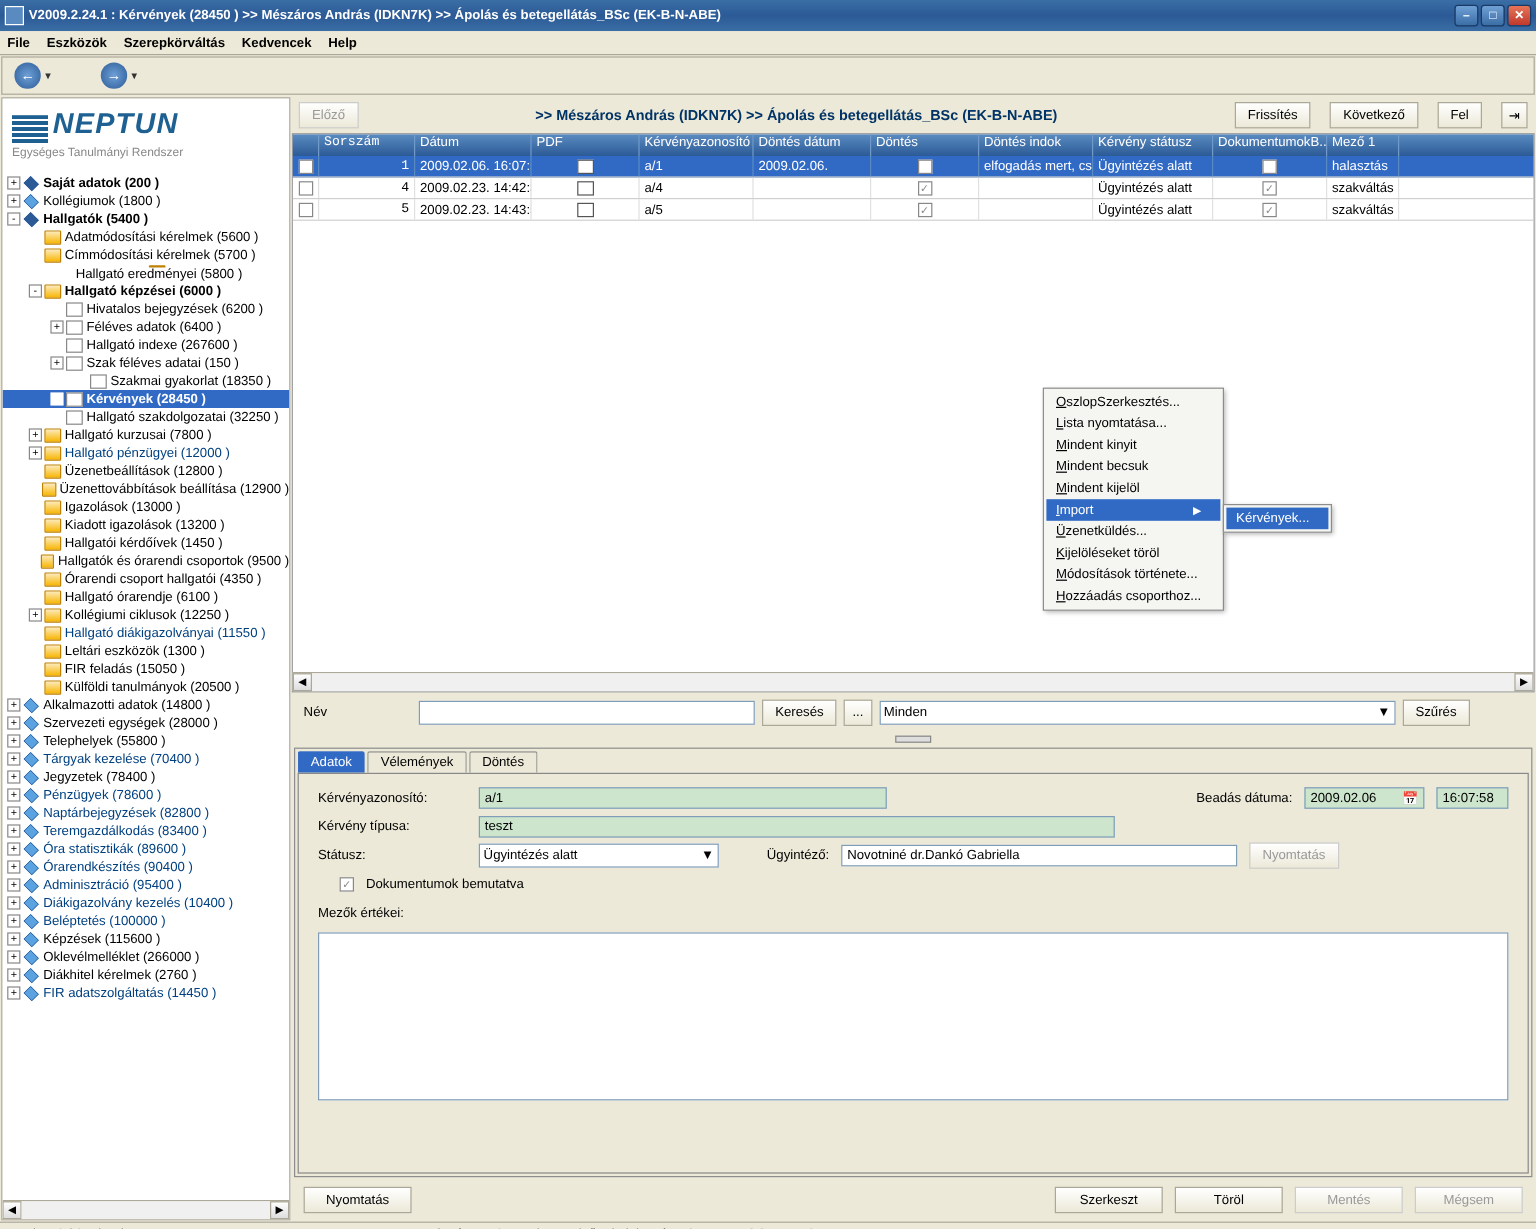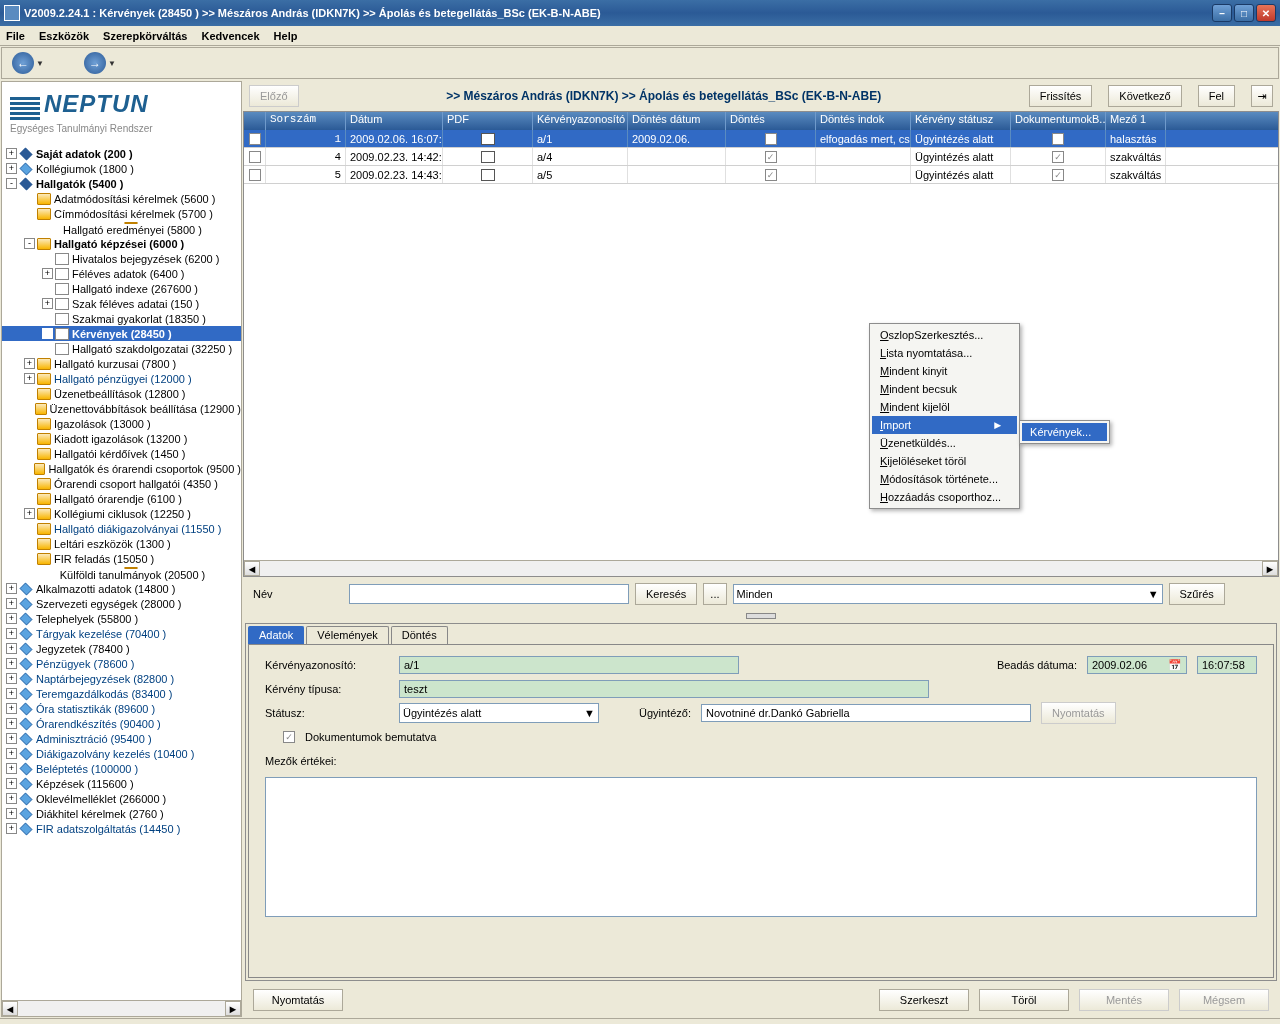--- a/index.html
+++ b/index.html
@@ -198,21 +198,21 @@
         <div class="tree-row" style="padding-left: 40px;">
           <span class="tree-exp blank"></span>
           <span class="tree-ico ico-page"></span>
           <span class="tree-lbl">Hallgató indexe (267600  )</span>
         </div>
         <div class="tree-row" style="padding-left: 40px;">
           <span class="tree-exp">+</span>
           <span class="tree-ico ico-page"></span>
           <span class="tree-lbl">Szak féléves adatai (150  )</span>
         </div>
-        <div class="tree-row" style="padding-left: 40px;">
+        <div class="tree-row" style="padding-left: 60px;">
           <span class="tree-exp blank"></span>
           <span class="tree-ico ico-page"></span>
           <span class="tree-lbl">Szakmai gyakorlat (18350  )</span>
         </div>
         <div class="tree-row sel" style="padding-left: 40px;">
           <span class="tree-exp blank"></span>
           <span class="tree-ico ico-page"></span>
           <span class="tree-lbl bold">Kérvények (28450  )</span>
         </div>
         <div class="tree-row" style="padding-left: 40px;">
@@ -283,21 +283,21 @@
         <div class="tree-row" style="padding-left: 22px;">
           <span class="tree-exp blank"></span>
           <span class="tree-ico ico-folder"></span>
           <span class="tree-lbl">Leltári eszközök (1300  )</span>
         </div>
         <div class="tree-row" style="padding-left: 22px;">
           <span class="tree-exp blank"></span>
           <span class="tree-ico ico-folder"></span>
           <span class="tree-lbl">FIR feladás (15050  )</span>
         </div>
-        <div class="tree-row" style="padding-left: 22px; flex-direction: column;">
+        <div class="tree-row" style="padding-left: 22px;">
           <span class="tree-exp blank"></span>
           <span class="tree-ico ico-folder"></span>
           <span class="tree-lbl">Külföldi tanulmányok (20500  )</span>
         </div>
         <div class="tree-row" style="padding-left: 4px;">
           <span class="tree-exp">+</span>
           <span class="tree-ico ico-diamond"></span>
           <span class="tree-lbl">Alkalmazotti adatok (14800  )</span>
         </div>
         <div class="tree-row" style="padding-left: 4px;">

